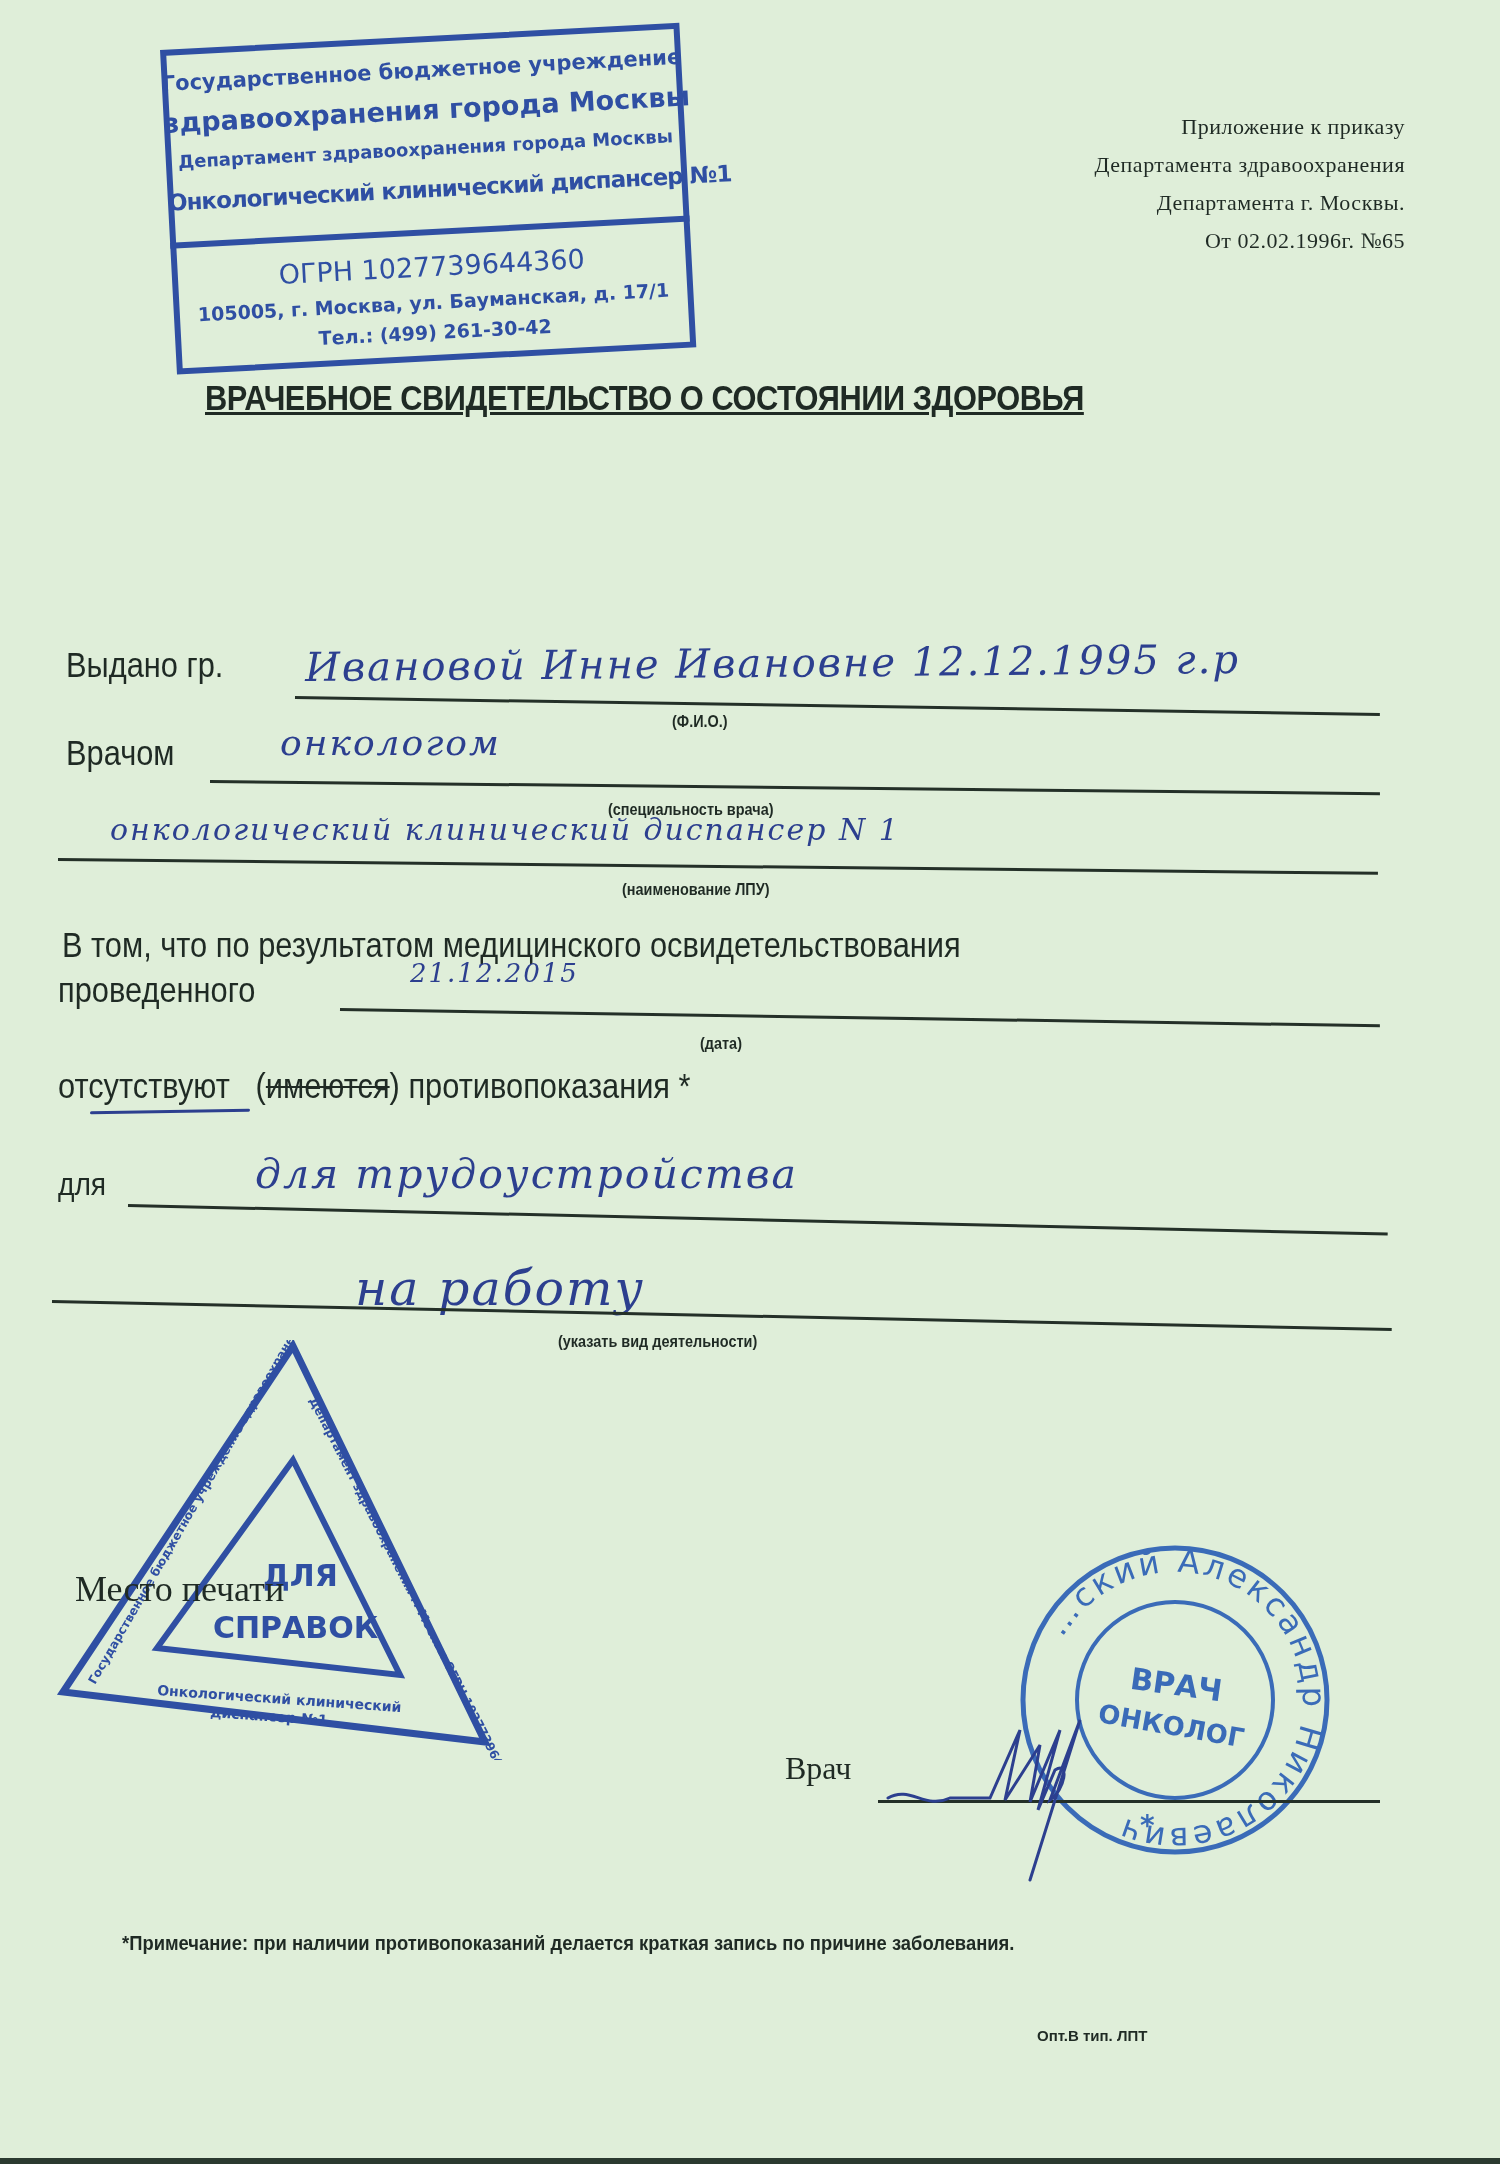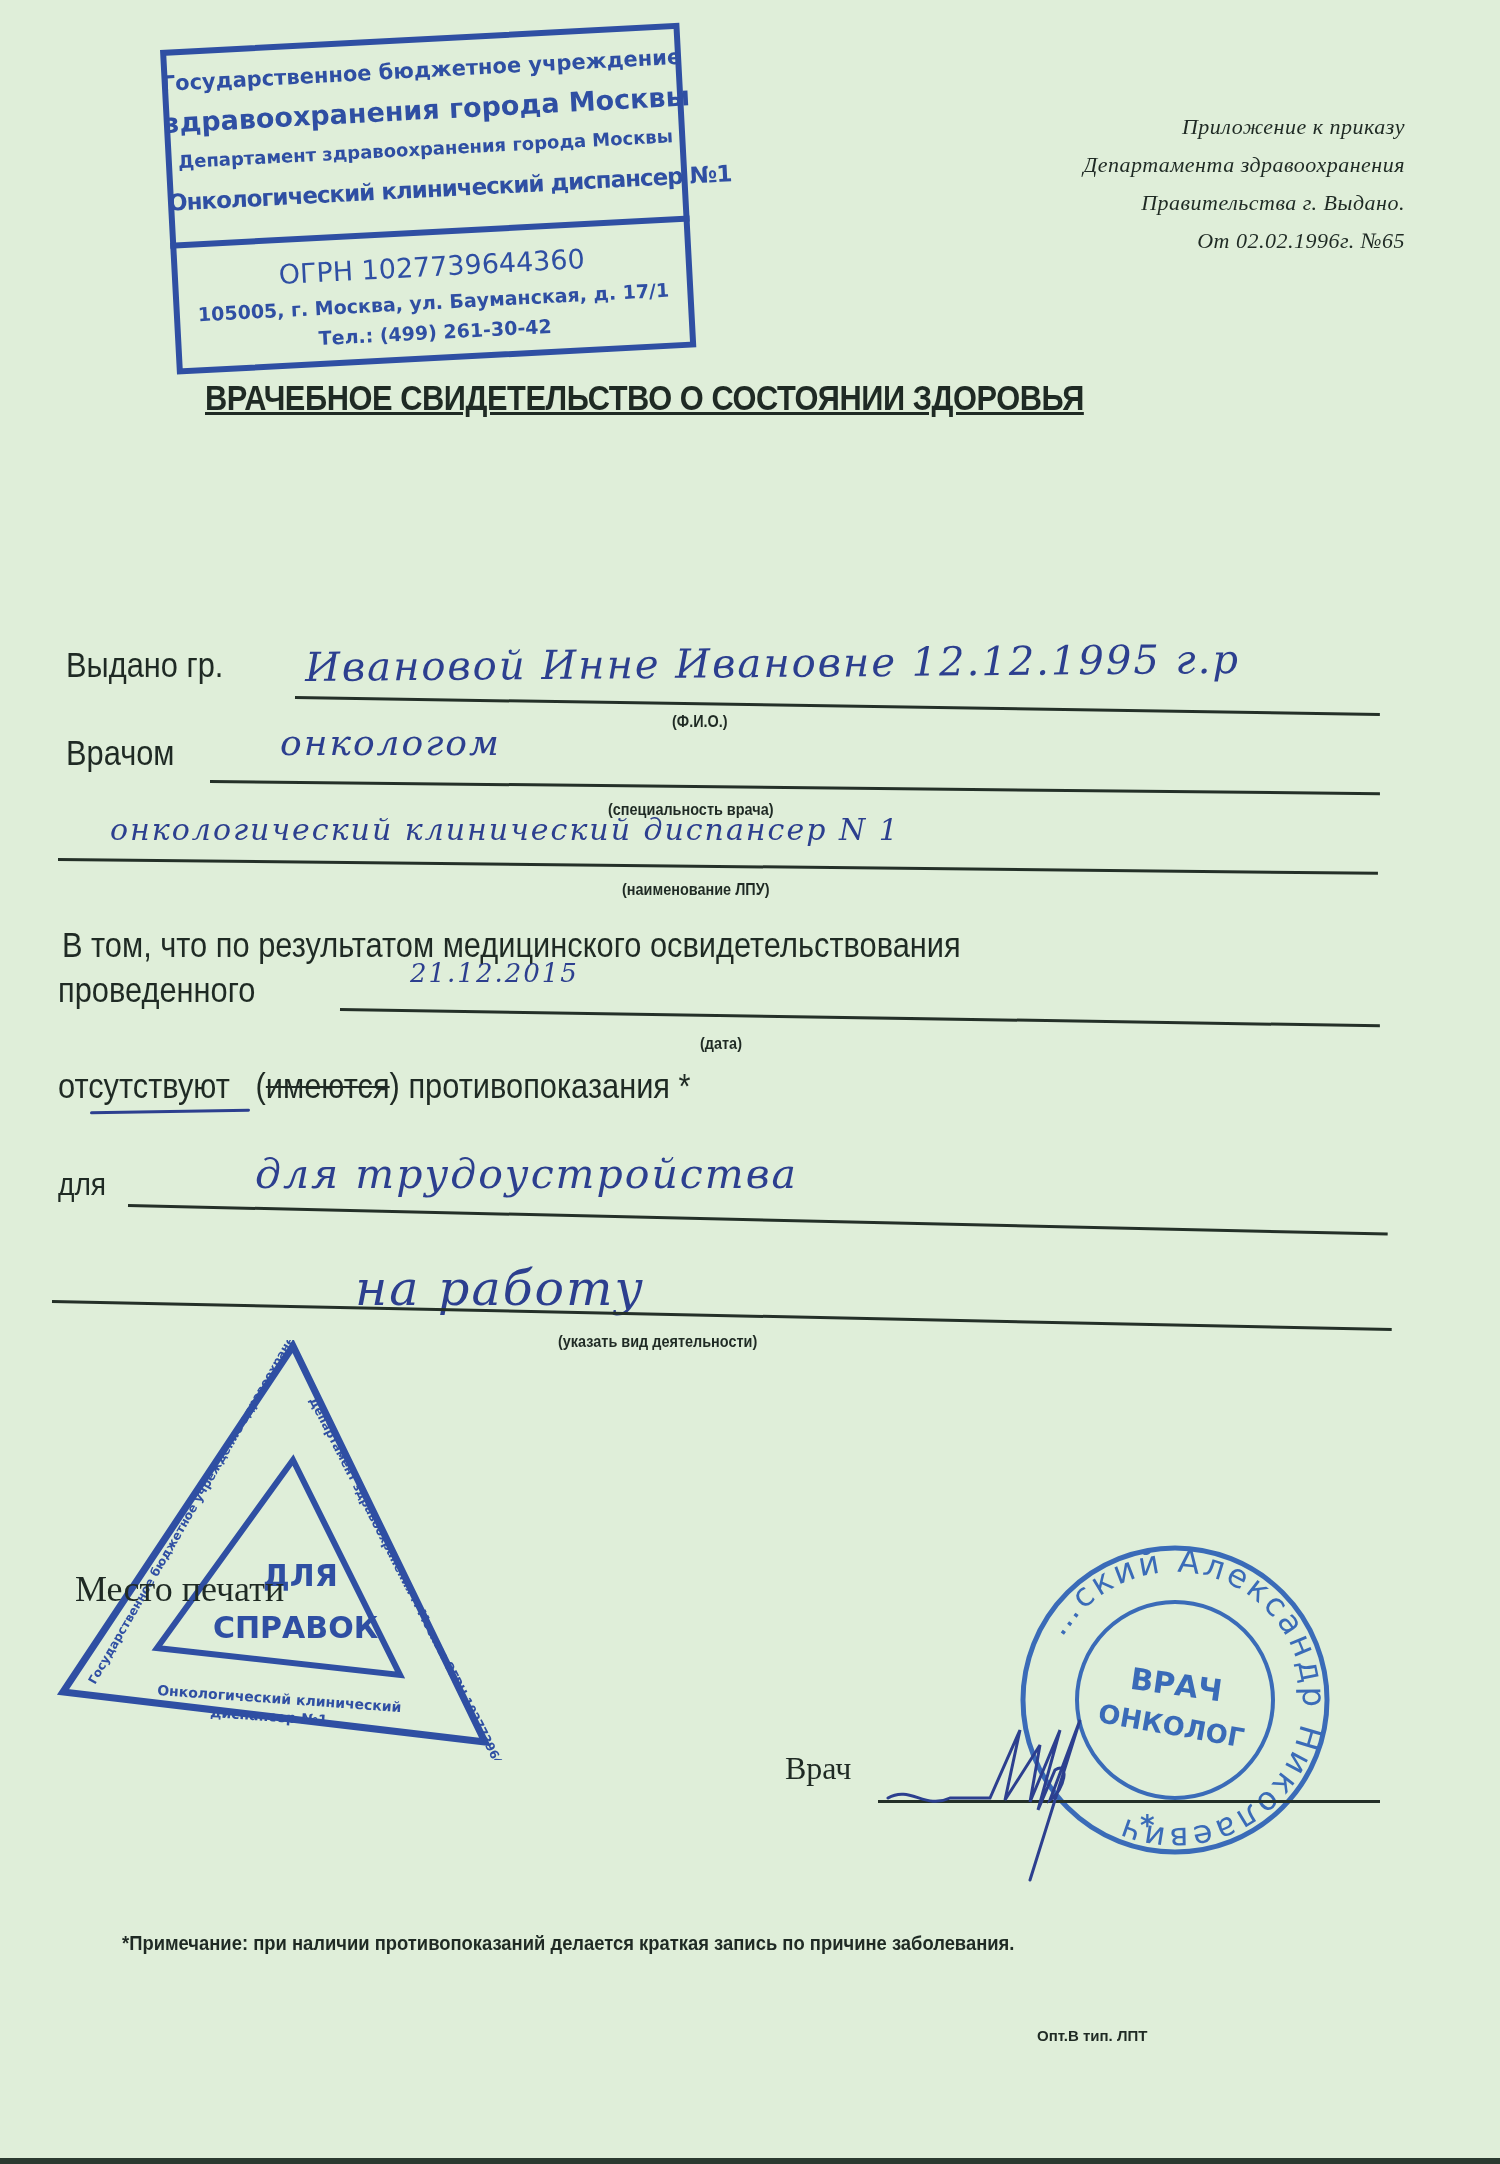--- a/index.html
+++ b/index.html
@@ -5,21 +5,21 @@
   html,body{margin:0;padding:0;}
   body{width:1500px;height:2164px;background:#dfeed9;position:relative;overflow:hidden;font-family:"Liberation Serif","DejaVu Serif",serif;color:#1f2a24;}
   .abs{position:absolute;}
   .bottom-strip{left:0;top:2158px;width:1500px;height:6px;background:#2b3a30;}
   
   .stamp-rect{left:160px;top:50px;width:530px;height:330px;transform:rotate(-3deg);transform-origin:left top;color:#2f4fa3;font-family:"DejaVu Sans",sans-serif;}
   .stamp-rect .box{position:absolute;left:0;top:0;width:520px;height:325px;border:6px solid #2f4fa3;box-sizing:border-box;}
   .stamp-rect .divider{position:absolute;left:0;top:193px;width:520px;height:6px;background:#2f4fa3;}
   .stamp-rect .ln{position:absolute;left:0;width:520px;text-align:center;white-space:nowrap;font-weight:bold;}
   
-  .appendix{right:95px;top:108px;text-align:right;font-size:22px;line-height:38px;letter-spacing:0.5px;font-style:italic;}
+  .appendix{right:95px;top:108px;text-align:right;font-size:22px;line-height:38px;letter-spacing:0.5px;}
   .title{left:205px;top:378px;font-size:35px;font-weight:bold;text-decoration:underline;text-decoration-thickness:3px;letter-spacing:-0.5px;font-family:"Liberation Sans",sans-serif;transform:scaleX(0.88);transform-origin:left;}
   .lbl{font-size:35px;white-space:nowrap;font-family:"Liberation Sans",sans-serif;transform:scaleX(0.88);transform-origin:left;}
   .rule{height:3px;background:#243028;}
   .hint{font-size:17px;white-space:nowrap;font-family:"Liberation Sans",sans-serif;transform:scaleX(0.85);transform-origin:left;font-weight:bold;}
   .hand{font-family:"DejaVu Serif",serif;font-style:italic;color:#2c3f8f;font-size:40px;white-space:nowrap;letter-spacing:2px;}
   .strike{text-decoration:line-through;text-decoration-thickness:2px;}
   .ul-hand{border-bottom:3px solid #2c3f8f;}
   .note{left:122px;top:1932px;font-size:20px;font-weight:bold;white-space:nowrap;font-family:"Liberation Sans",sans-serif;transform:scaleX(0.92);transform-origin:left;}
   .footer{left:1037px;top:2027px;font-size:15px;font-weight:bold;font-family:"Liberation Sans",sans-serif;}
   .seal-text{fill:#2f4fa3;font-family:"DejaVu Sans",sans-serif;font-weight:bold;}
@@ -35,21 +35,21 @@
   <div class="ln" style="top:140px;font-size:23px;letter-spacing:-1px;">Онкологический клинический диспансер №1</div>
   <div class="divider"></div>
   <div class="ln" style="top:215px;font-size:27px;font-weight:normal;">ОГРН 1027739644360</div>
   <div class="ln" style="top:255px;font-size:19px;">105005, г. Москва, ул. Бауманская, д. 17/1</div>
   <div class="ln" style="top:285px;font-size:19px;">Тел.: (499) 261-30-42</div>
 </div>
 
 <div class="abs appendix">
   <div>Приложение к приказу</div>
   <div>Департамента здравоохранения</div>
-  <div>Правительства г. Выдано.</div>
+  <div>Департамента г. Москвы.</div>
   <div>От 02.02.1996г. №65</div>
 </div>
 
 <div class="abs title">ВРАЧЕБНОЕ  СВИДЕТЕЛЬСТВО О СОСТОЯНИИ ЗДОРОВЬЯ</div>
 
 <div class="abs lbl" style="left:66px;top:645px;">Выдано гр.</div>
 <div class="abs hand" style="left:305px;top:640px;transform:rotate(-0.5deg);">Ивановой Инне Ивановне 12.12.1995 г.р</div>
 <div class="abs rule" style="left:295px;top:696px;width:1085px;transform:rotate(0.9deg);transform-origin:left;"></div>
 <div class="abs hint" style="left:672px;top:712px;">(Ф.И.О.)</div>
 

